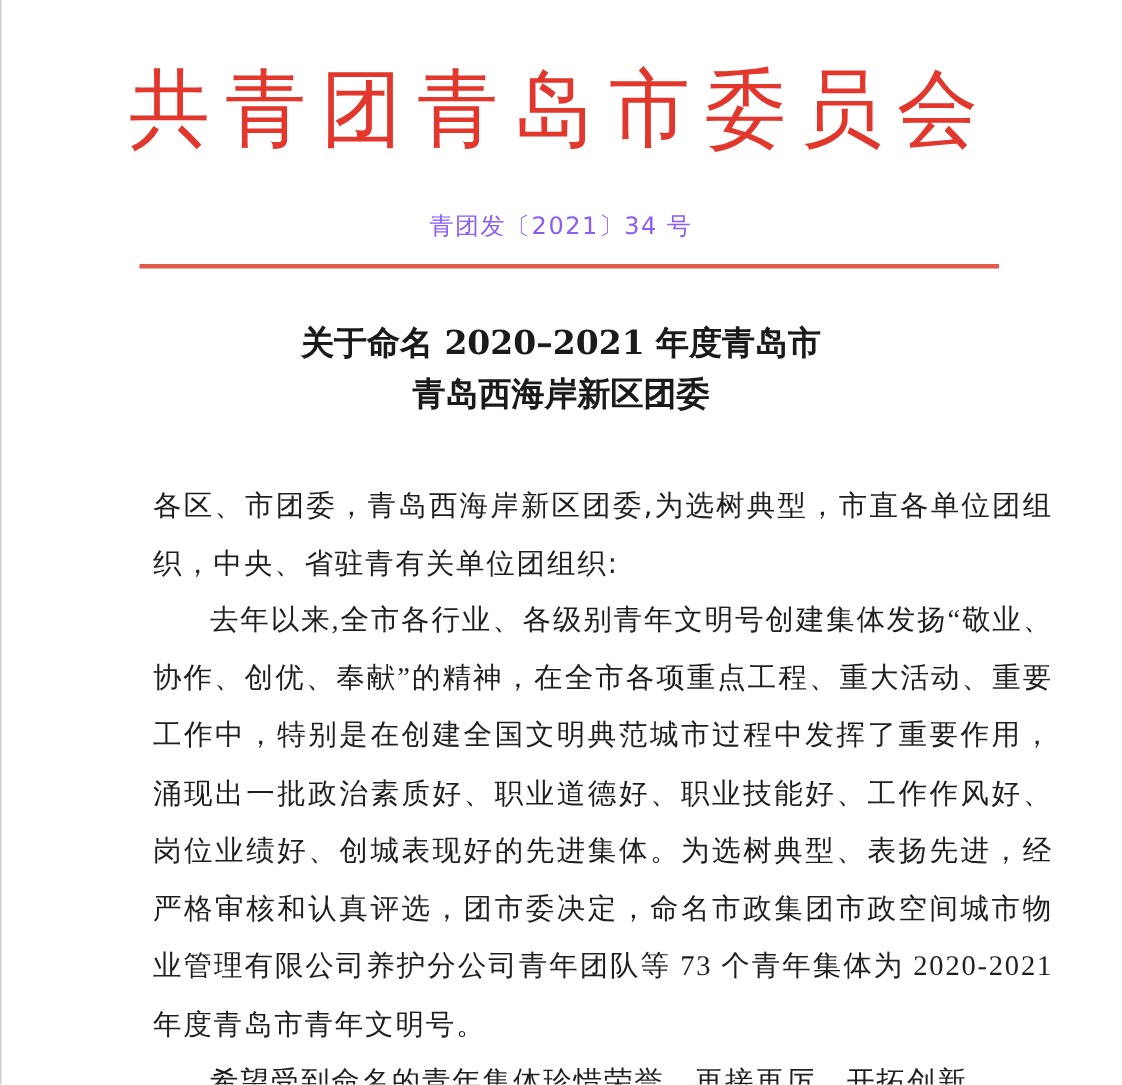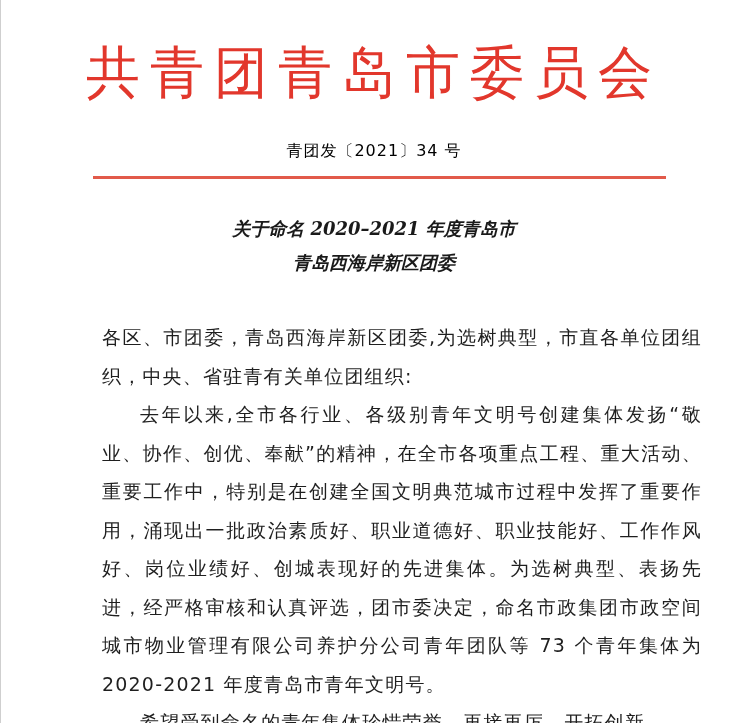--- a/index.html
+++ b/index.html
@@ -33,60 +33,60 @@
       line-height: 70px;
       transform: scaleY(1.05);
     }
     .doc-number {
       position: absolute;
       left: 0; right: 0;
       top: 141px;
       text-align: center;
       font-family: "DejaVu Sans", sans-serif;
       font-size: 16px;
-      color: #000000;
+      color: #8b5cf6;
       letter-spacing: 1px;
     }
     .red-rule {
       position: absolute;
       left: 93px;
       width: 573px;
       top: 176px;
       height: 3px;
       background: #e25a4a;
     }
     .title {
       position: absolute;
       left: 0; right: 0;
       top: 212px;
       text-align: center;
       font-family: "DejaVu Serif", serif;
       font-weight: bold;
-      font-size: 18px;
+      font-size: 22px;
       line-height: 34px;
       color: #1a1a1a;
-      font-style: italic;
     }
     .body-text {
       position: absolute;
       left: 102px;
       width: 600px;
       top: 318px;
       font-family: "DejaVu Sans", sans-serif;
       font-size: 19px;
       line-height: 38.5px;
       color: #1f1f1f;
       letter-spacing: 1.2px;
       text-align: justify;
     }
     .body-text p {
       margin: 0;
     }
     .indent {
       text-indent: 38px;
+      font-family: Liberation Serif, serif;
     }
   </style>
 </head>
 <body>
 
 <div class="left-edge"></div>
 
 <div class="masthead">共青团青岛市委员会</div>
 
 <div class="doc-number">青团发〔2021〕34 号</div>

